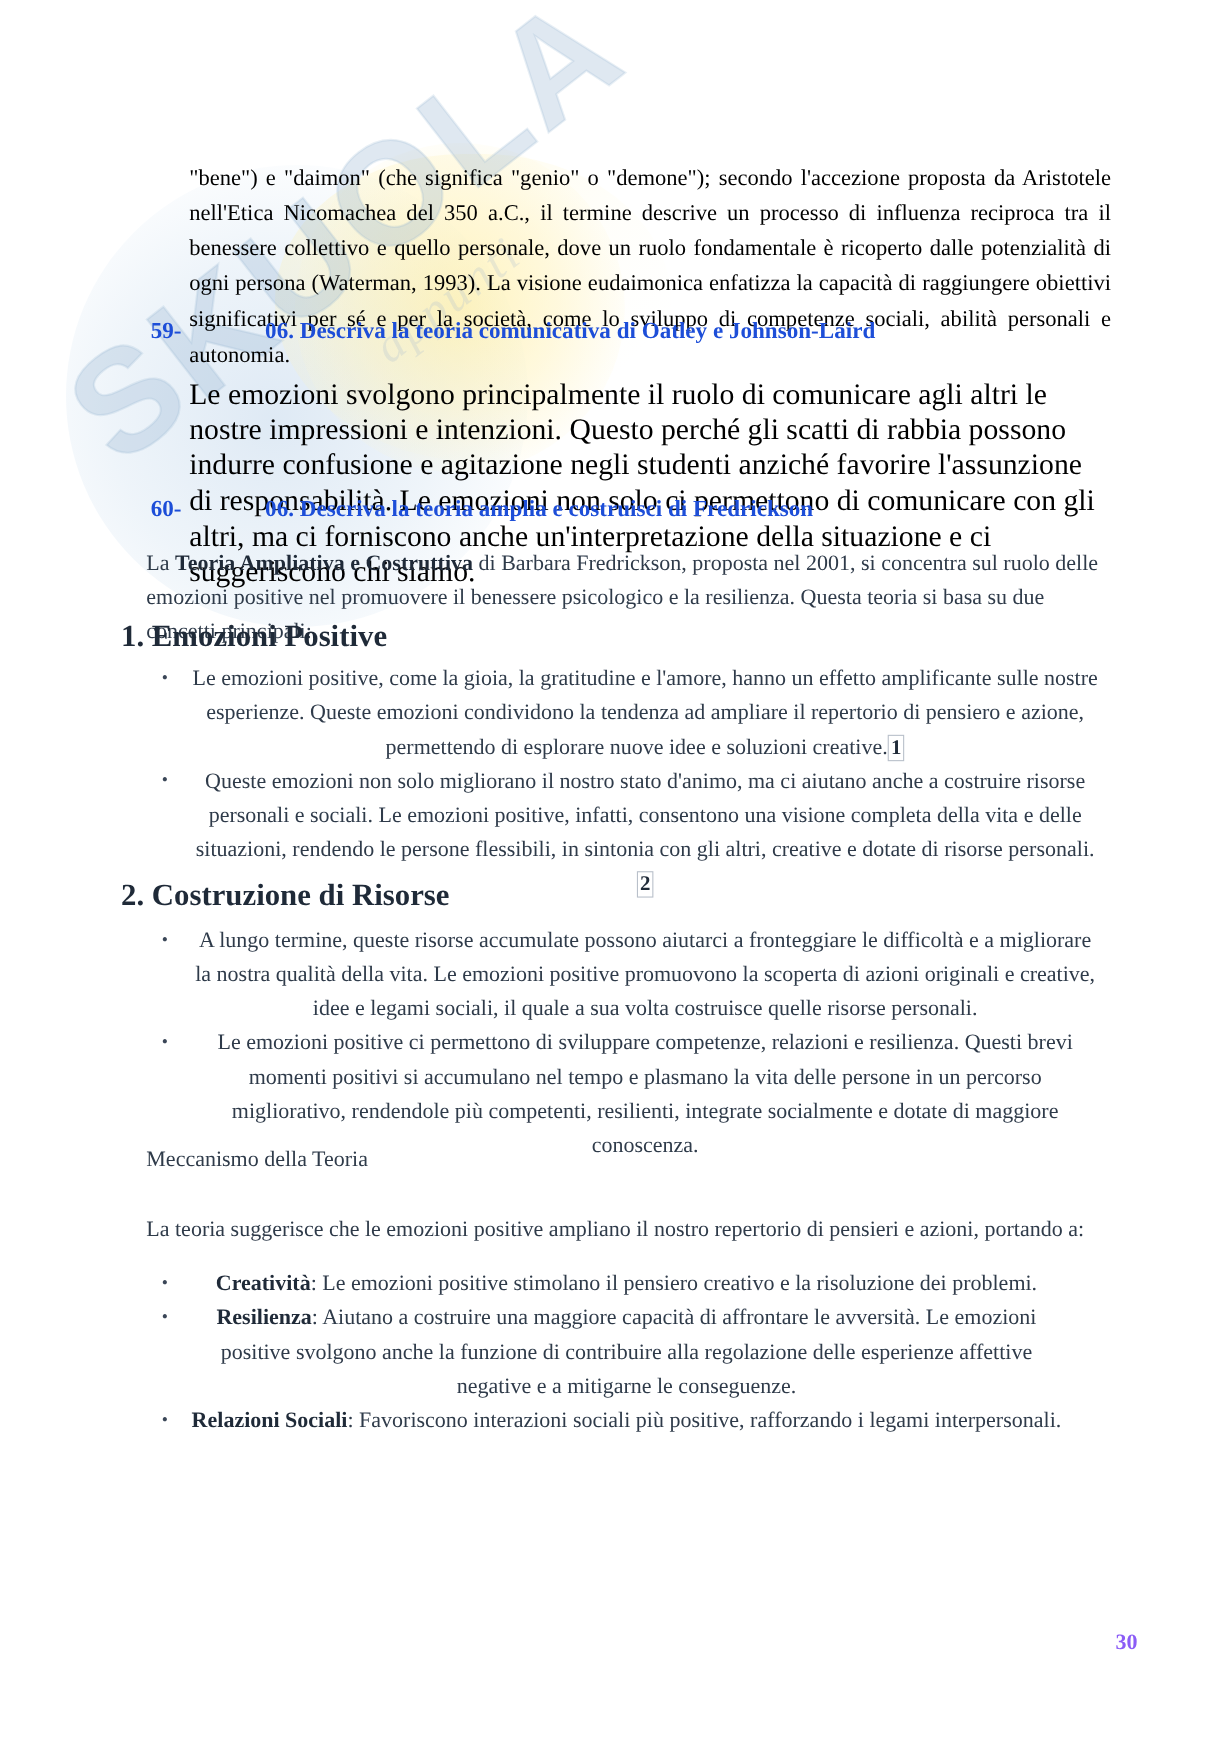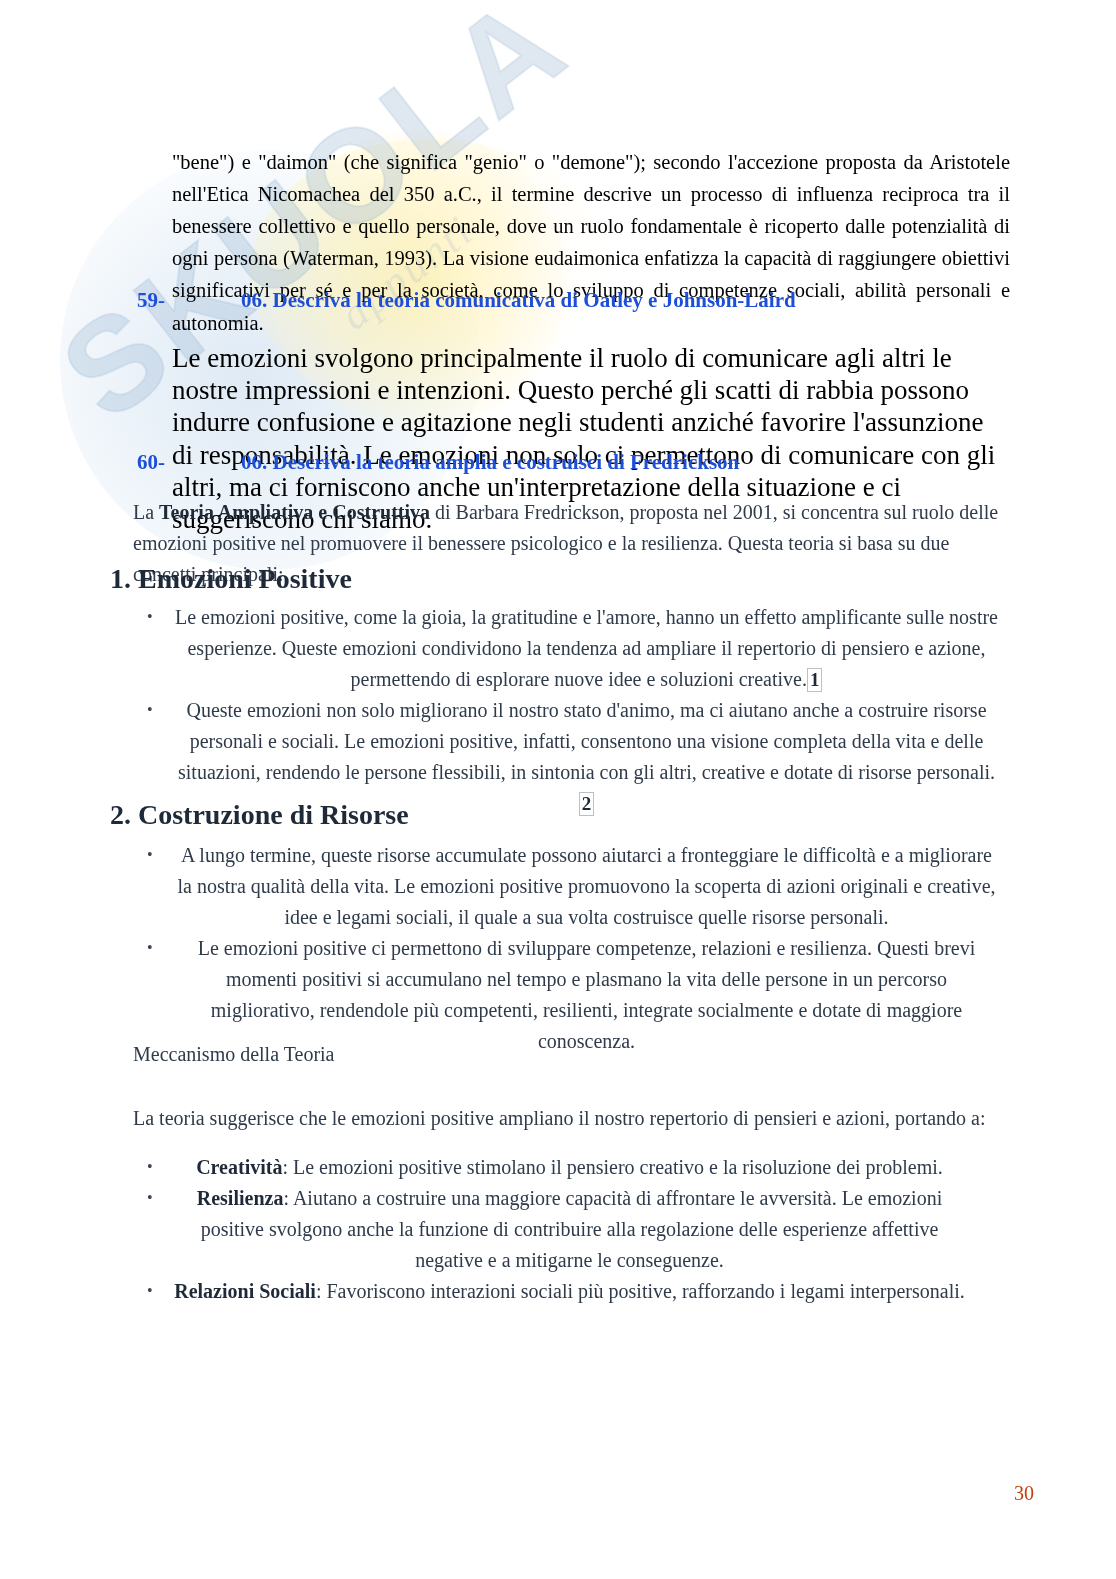--- a/index.html
+++ b/index.html
@@ -169,21 +169,22 @@
     color: #1f2a38;
     vertical-align: baseline;
     margin-left: 0px;
   }
 
   .pagenum {
     position: absolute;
     right: 82px;
     top: 1482px;
     font-size: 20px;
-    color: #c2410c;
+    color: #8b5cf6;
+    font-weight: bold;
   }
 </style>
 </head>
 <body>
 
 <div class="page">
 
   <div class="wm-layer">
     <div class="wm-blob-blue"></div>
     <div class="wm-swoosh"></div>

